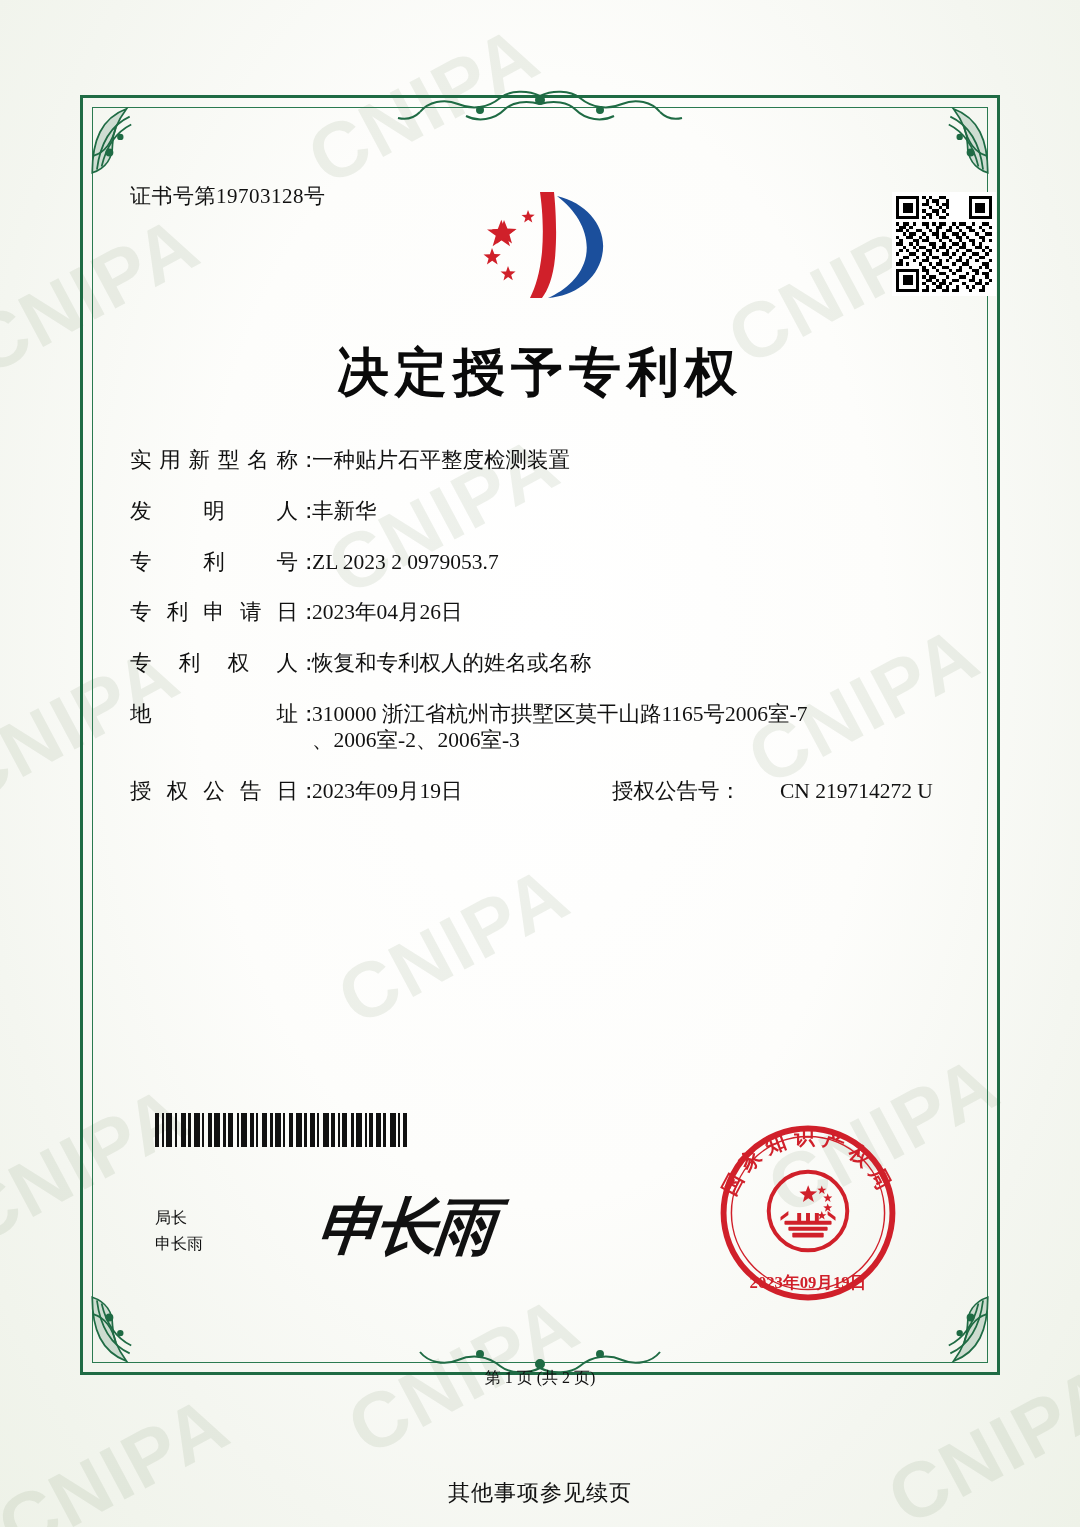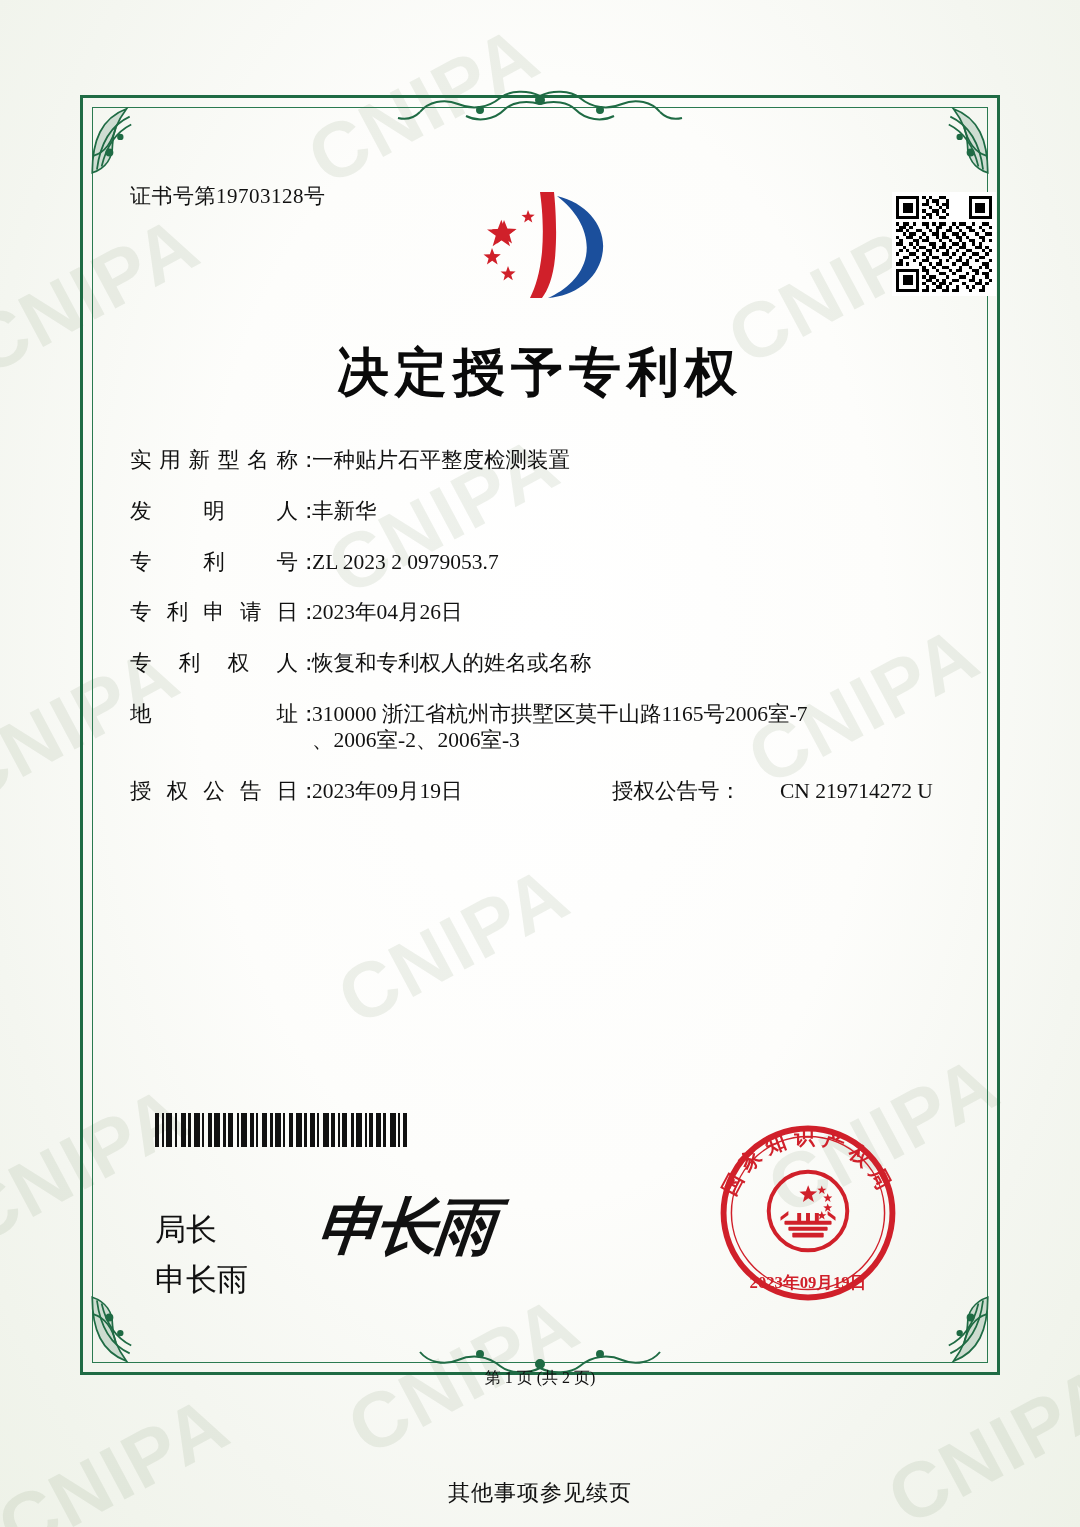--- a/index.html
+++ b/index.html
@@ -192,21 +192,21 @@
     display: block;
     background: #111;
     height: 100%;
   }
 
   
   .sig-block {
     position: absolute;
     left: 155px;
     top: 1205px;
-    font-size: 31px;
+    font-size: 16px;
     color: #111;
     line-height: 1.6;
   }
   .sig-script {
     position: absolute;
     left: 318px;
     top: 1185px;
     font-size: 62px;
     font-family: "DejaVu Serif", serif;
     font-style: italic;

